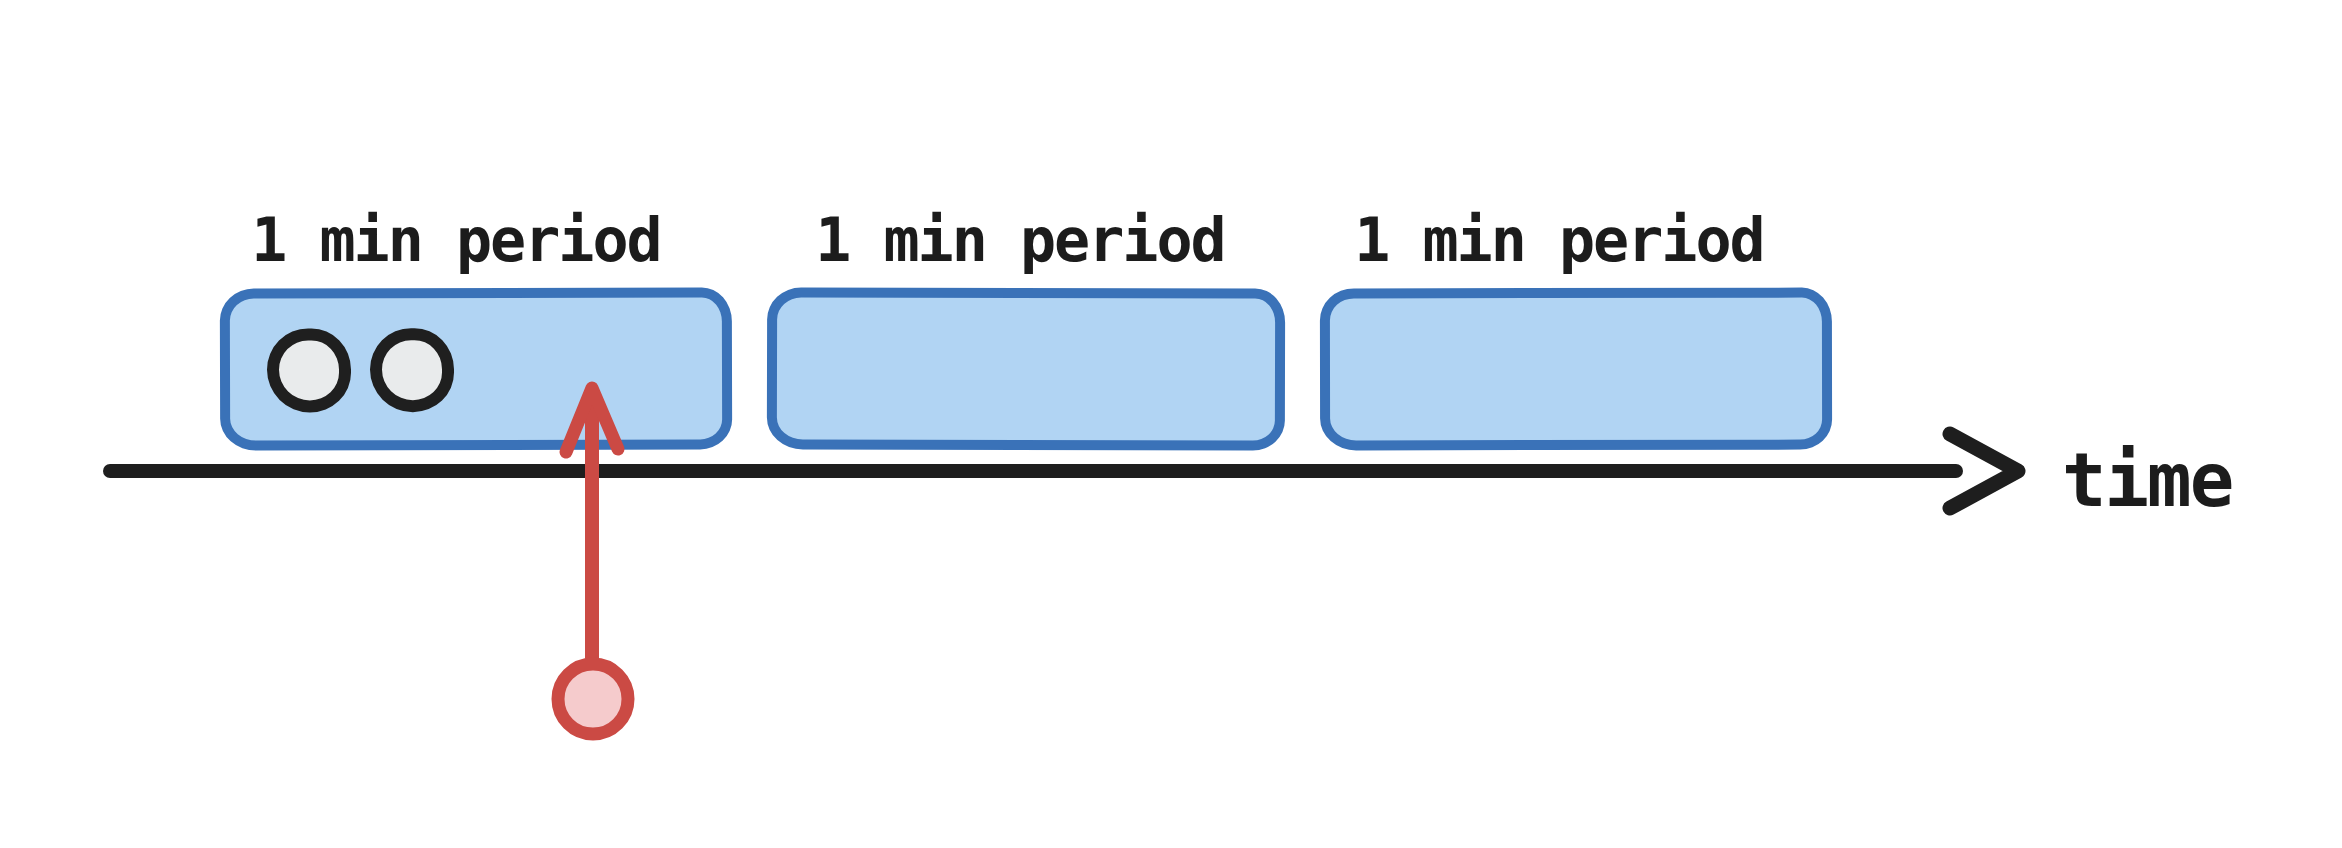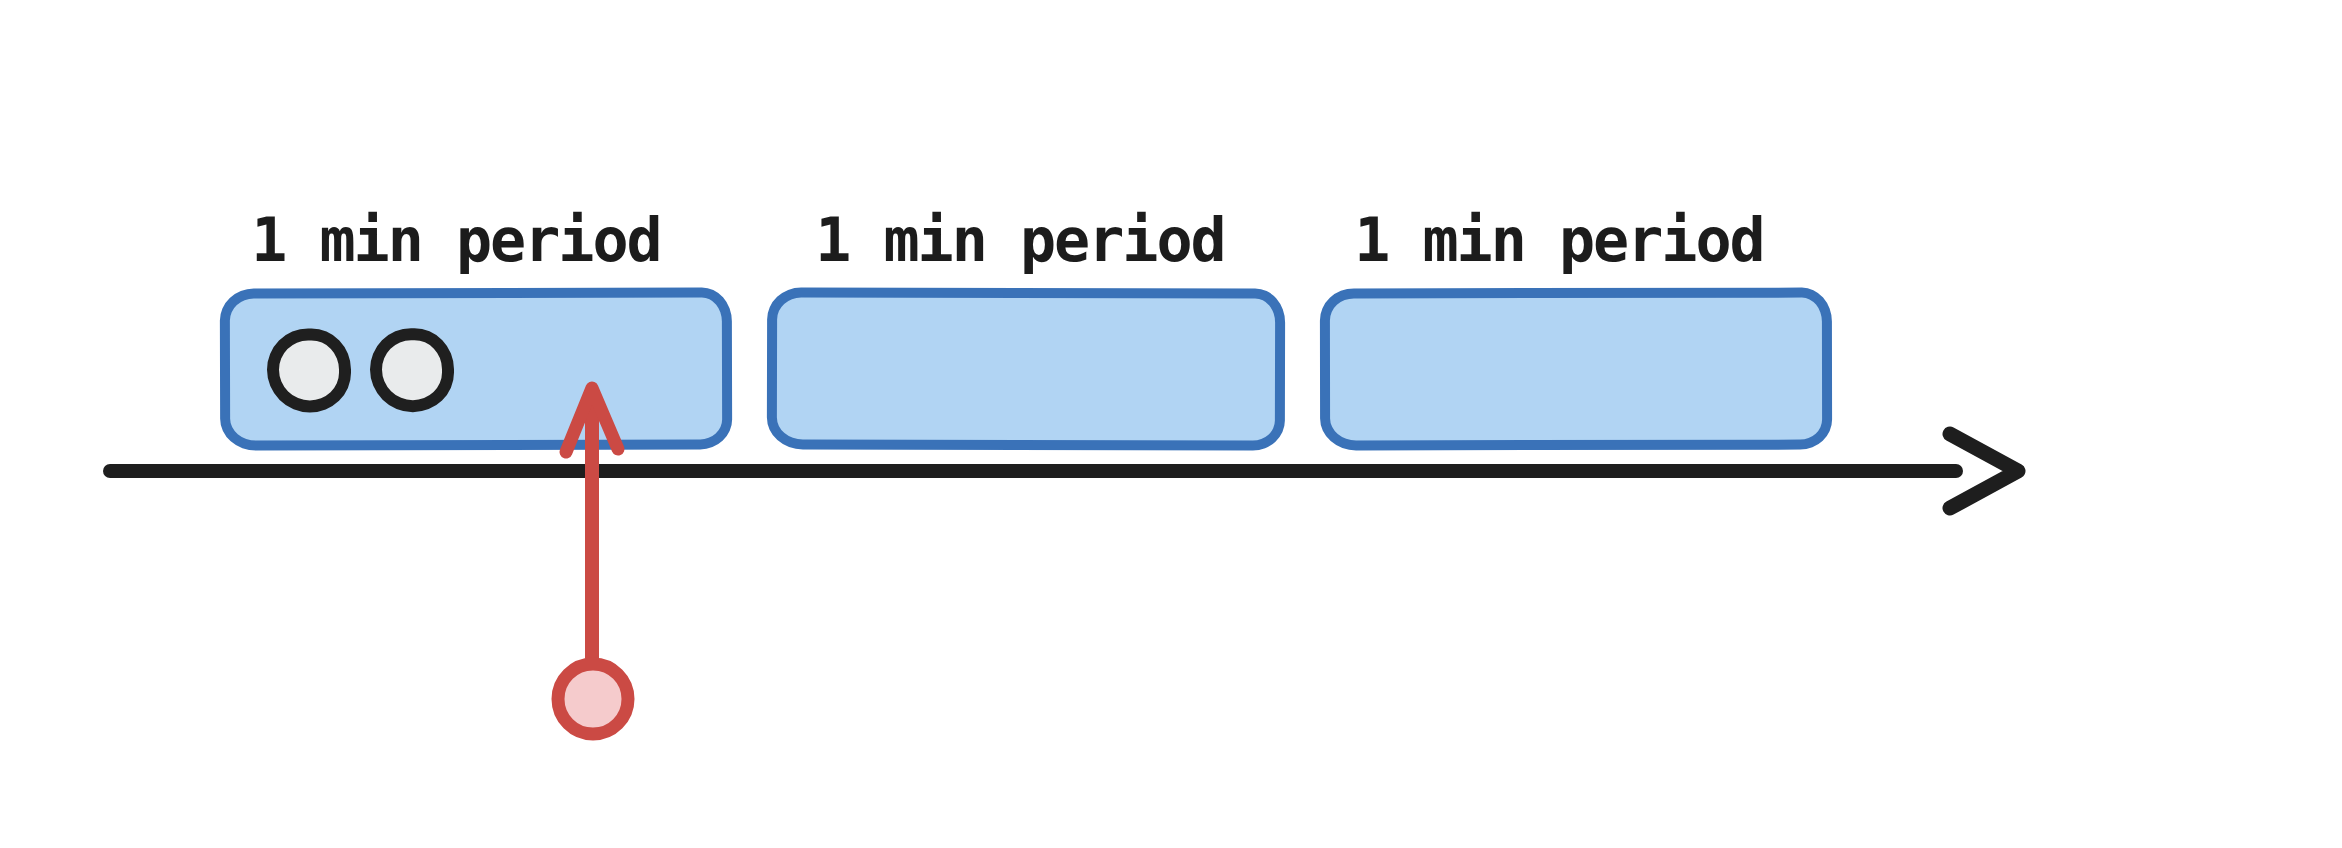--- a/index.html
+++ b/index.html
@@ -104,14 +104,15 @@
   <div class="period-box box-3"></div>
 
   <svg class="overlay" viewBox="0 0 2342 848">
     <path class="axis-line" d="M110,471 L1956,471"></path>
     <path class="axis-head" d="M1950,434 L2018,471 L1950,508"></path>
     <path class="pointer-line" d="M592,658 L592,396"></path>
     <path class="pointer-head" d="M566,452 L592,388 L618,449"></path>
     <circle class="pointer-dot" cx="593" cy="699" r="35"></circle>
   </svg>
 
+  <div class="axis-label">time</div>
 
 </div>
 
 </body></html>

